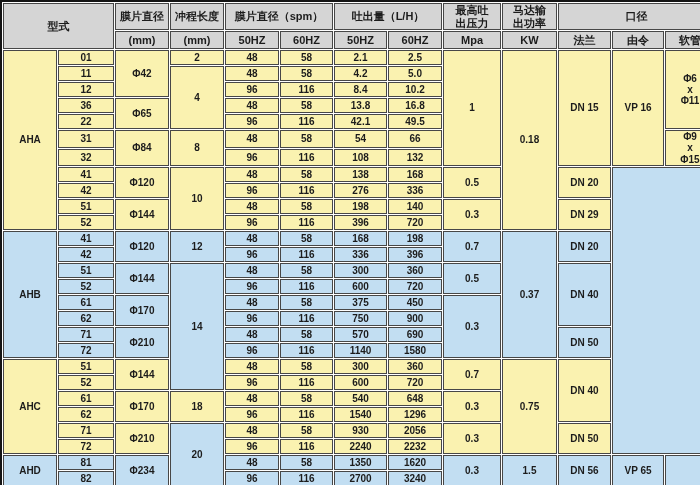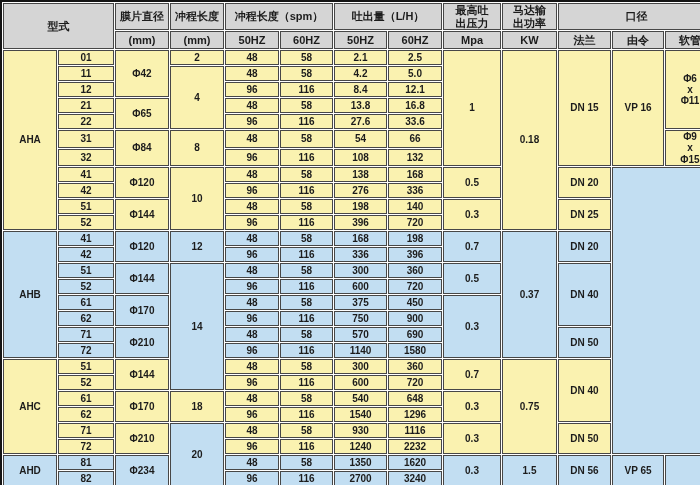--- a/index.html
+++ b/index.html
@@ -40,21 +40,21 @@
     <col style="width:55px">
       <col style="width:53px">
       <col style="width:52px">
     <col style="width:50px">
   </colgroup>
   <thead>
       <tr class="r1">
         <td rowspan="2" colspan="2" class="h">型式</td>
         <td class="h">膜片直径</td>
         <td class="h">冲程长度</td>
-        <td colspan="2" class="h">冲程长度（spm）</td>
+        <td colspan="2" class="h">膜片直径（spm）</td>
         <td colspan="2" class="h">吐出量（L/H）</td>
         <td class="h">最高吐<br>出压力</td>
         <td class="h">马达输<br>出功率</td>
         <td colspan="3" class="h">口径</td>
       </tr>
       <tr class="r2">
         <td class="h">(mm)</td>
         <td class="h">(mm)</td>
         <td class="h">50HZ</td>
         <td class="h">60HZ</td>
@@ -89,36 +89,36 @@
         <td class="y">48</td>
         <td class="y">58</td>
         <td class="y">4.2</td>
         <td class="y">5.0</td>
       </tr>
       <tr>
         <td class="y">12</td>
         <td class="y">96</td>
         <td class="y">116</td>
         <td class="y">8.4</td>
-        <td class="y">12.1</td>
-      </tr>
-      <tr>
-        <td class="y">21</td>
+        <td class="y">10.2</td>
+      </tr>
+      <tr>
+        <td class="y">36</td>
         <td rowspan="2" class="y">Φ65</td>
         <td class="y">48</td>
         <td class="y">58</td>
         <td class="y">13.8</td>
         <td class="y">16.8</td>
       </tr>
       <tr>
         <td class="y">22</td>
         <td class="y">96</td>
         <td class="y">116</td>
-        <td class="y">27.6</td>
-        <td class="y">33.6</td>
+        <td class="y">42.1</td>
+        <td class="y">49.5</td>
       </tr>
       <tr>
         <td class="y">31</td>
         <td rowspan="2" class="y">Φ84</td>
         <td rowspan="2" class="y">8</td>
         <td class="y">48</td>
         <td class="y">58</td>
         <td class="y">54</td>
         <td class="y">66</td>
         <td rowspan="2" class="y">Φ9<br>x<br>Φ15</td>
@@ -150,21 +150,21 @@
         <td class="y">336</td>
       </tr>
       <tr>
         <td class="y">51</td>
         <td rowspan="2" class="y">Φ144</td>
         <td class="y">48</td>
         <td class="y">58</td>
         <td class="y">198</td>
         <td class="y">140</td>
         <td rowspan="2" class="y">0.3</td>
-        <td rowspan="2" class="y">DN 25</td>
+        <td rowspan="2" class="y">DN 29</td>
       </tr>
       <tr>
         <td class="y">52</td>
         <td class="y">96</td>
         <td class="y">116</td>
         <td class="y">396</td>
         <td class="y">720</td>
       </tr>
       <tr>
         <td rowspan="8" class="b">AHB</td>
@@ -272,29 +272,29 @@
         <td class="y">1540</td>
         <td class="y">1296</td>
       </tr>
       <tr>
         <td class="y">71</td>
         <td rowspan="2" class="y">Φ210</td>
         <td rowspan="4" class=" b">20</td>
         <td class="y">48</td>
         <td class="y">58</td>
         <td class="y">930</td>
-        <td class="y">1116</td>
+        <td class="y">2056</td>
         <td rowspan="2" class="y">0.3</td>
         <td rowspan="2" class="y">DN 50</td>
       </tr>
       <tr>
         <td class="y">72</td>
         <td class="y">96</td>
         <td class="y">116</td>
-        <td class="y">1240</td>
+        <td class="y">2240</td>
         <td class="y">2232</td>
       </tr>
       <tr>
         <td rowspan="2" class="b">AHD</td>
         <td class="b">81</td>
         <td rowspan="2" class="b">Φ234</td>
         <td class="b">48</td>
         <td class="b">58</td>
         <td class="b">1350</td>
         <td class="b">1620</td>

